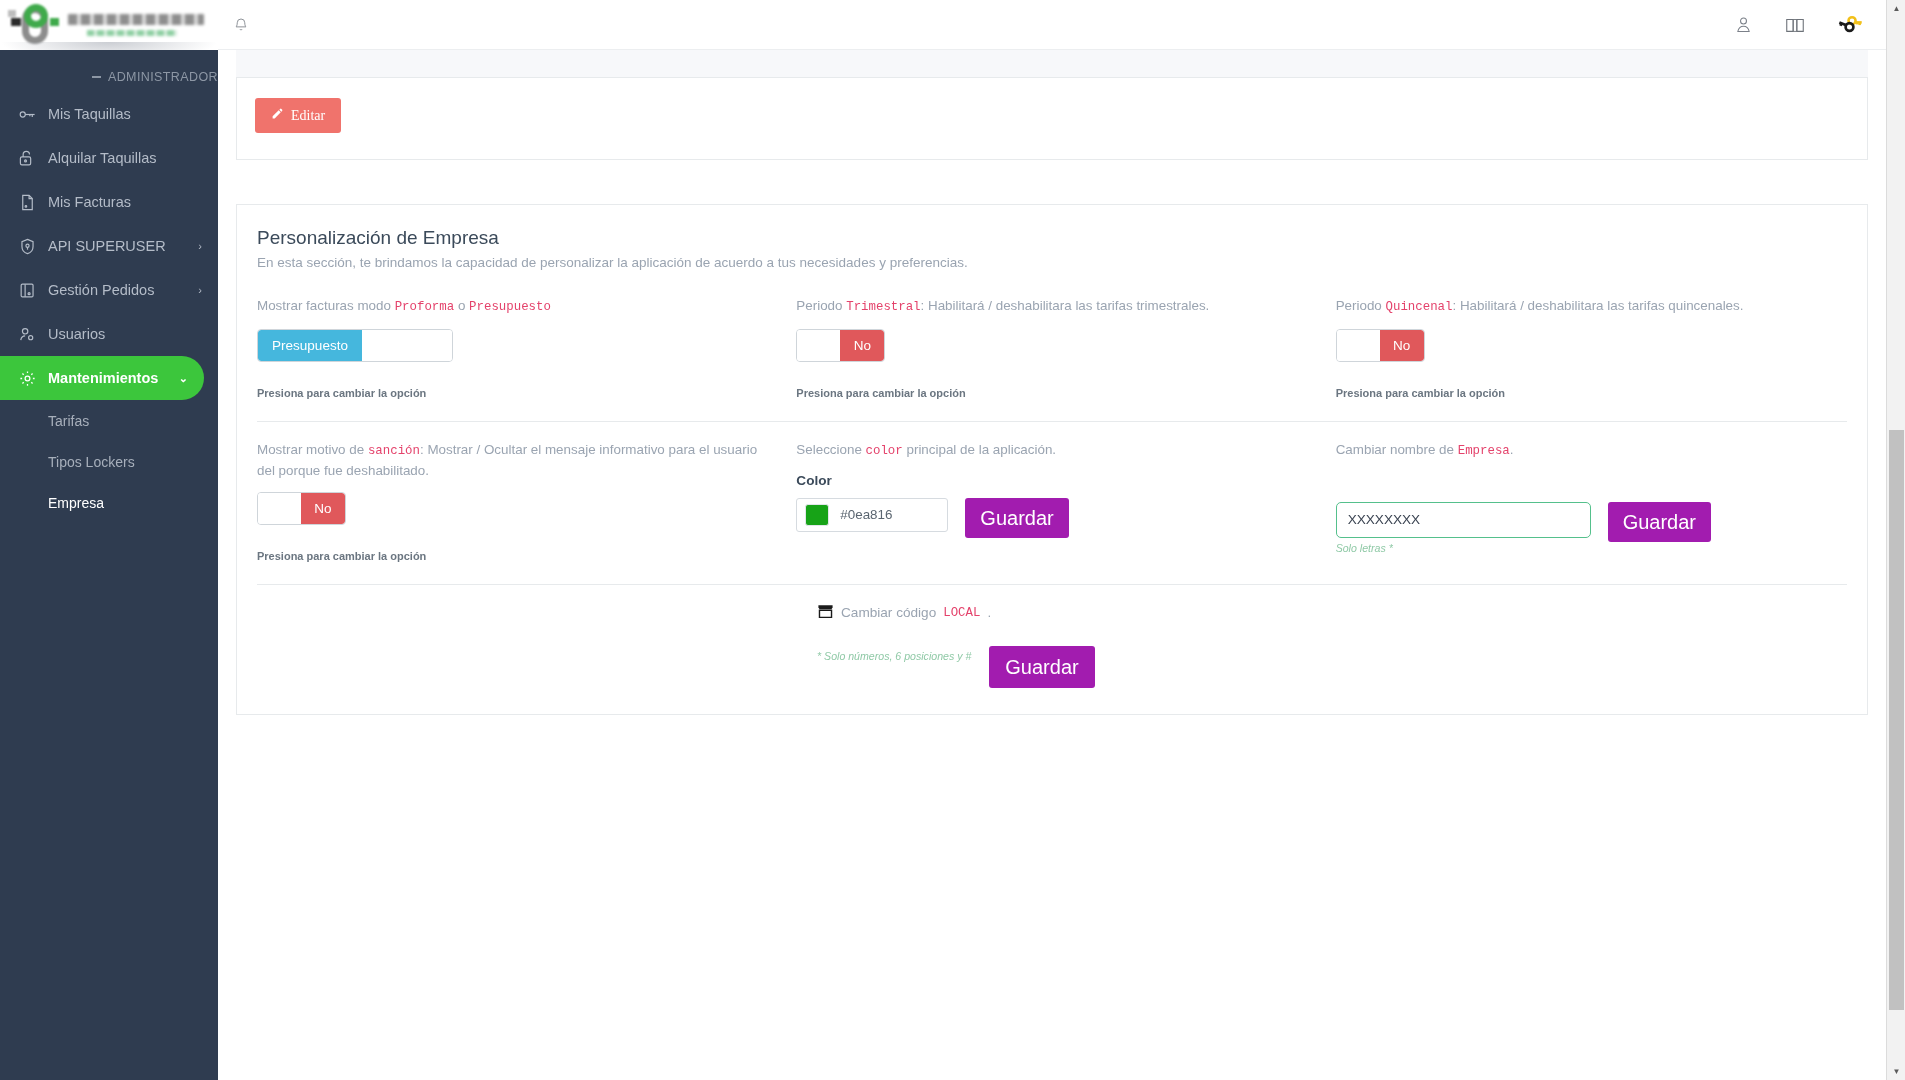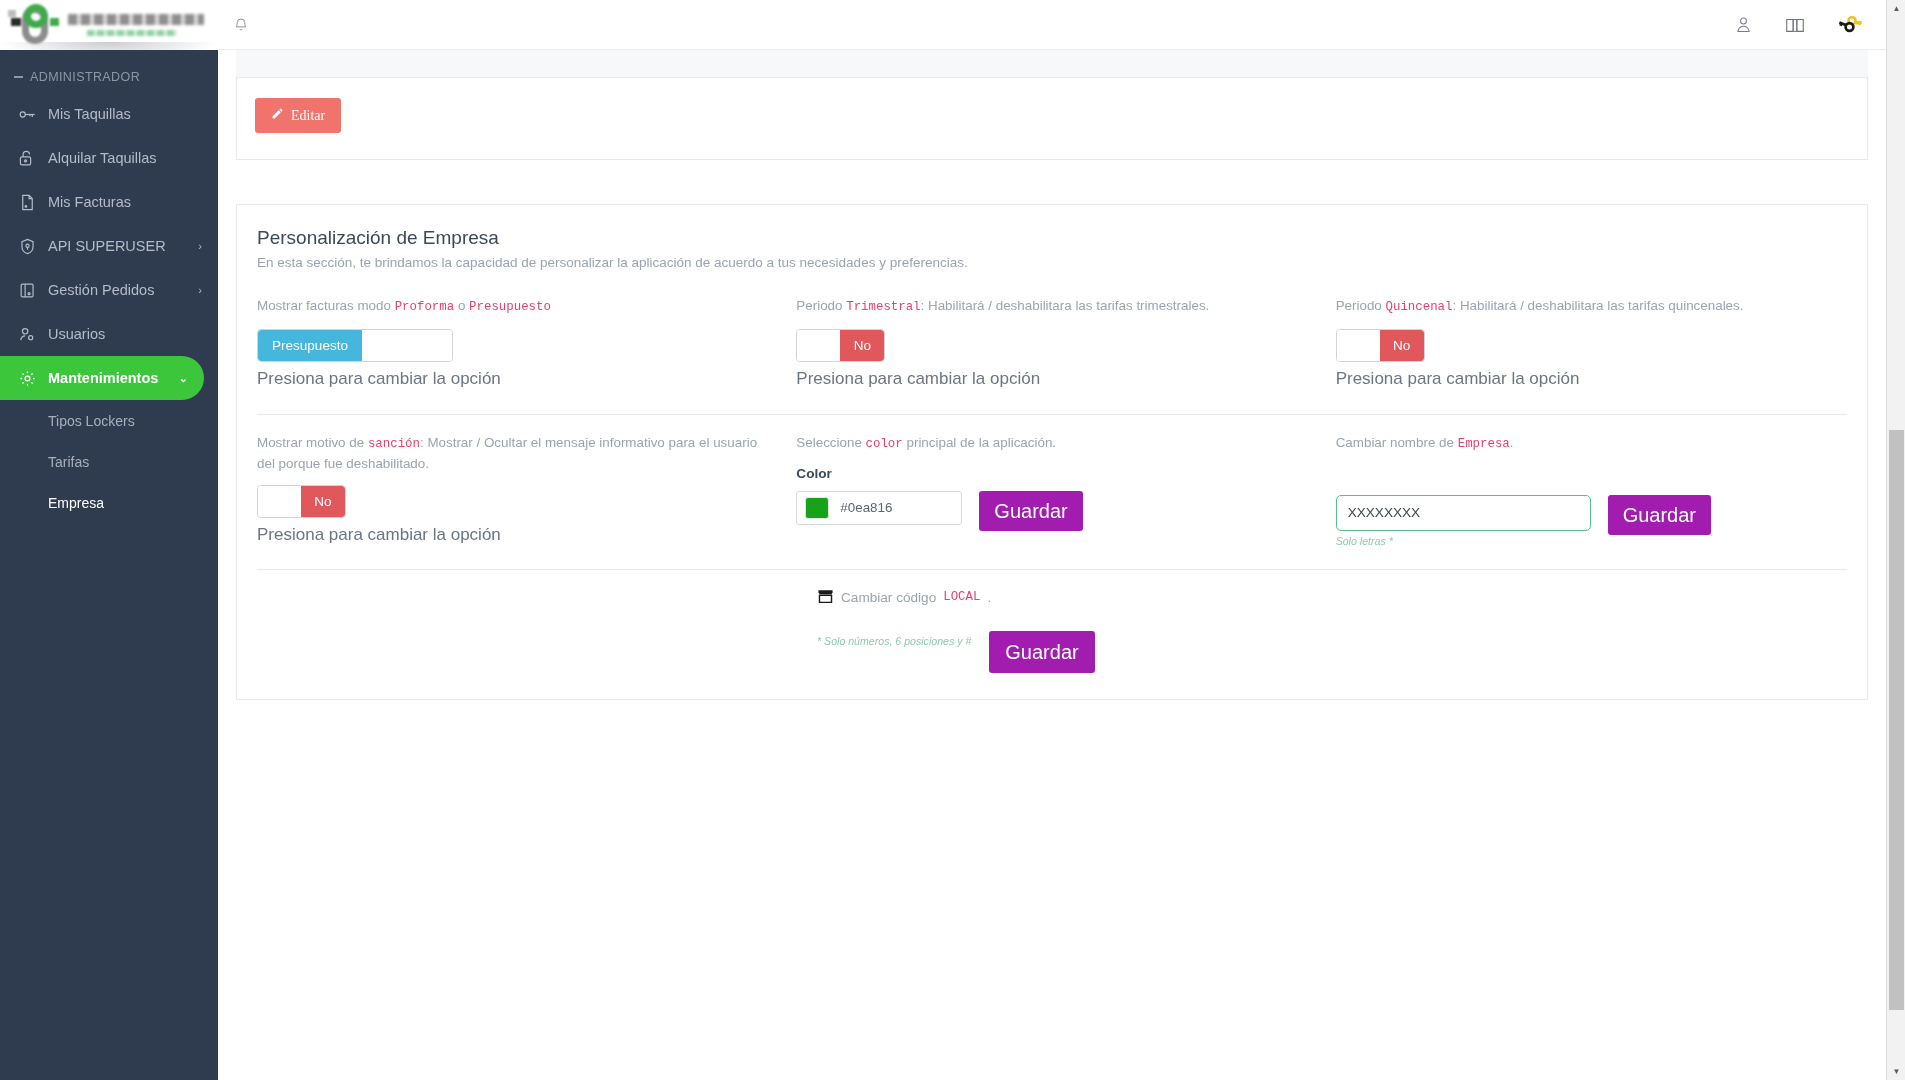--- a/index.html
+++ b/index.html
@@ -62,21 +62,21 @@
   .brand-shadow {
     position:absolute; left:0; right:0; bottom:-12px; height:20px;
     background: radial-gradient(ellipse at 50% 0%, rgba(160,165,175,.55) 0%, rgba(255,255,255,0) 70%);
   }
 
   .nav-section {
     color: #8d97a5;
     font-size: 12.5px;
     letter-spacing: .4px;
     padding: 20px 0 8px 14px;
-    display: flex; align-items: center; gap: 7px;
+    display: flex; align-items: center; gap: 7px; justify-content: flex-end;
   }
   .nav-section .dash { display:inline-block; width:9px; height:1.5px; background:#8d97a5; }
 
   .nav-item {
     display: flex; align-items: center;
     height: 44px;
     padding: 0 16px 0 18px;
     color: #b4bcc8;
     font-size: 14.5px;
     cursor: pointer;
@@ -188,29 +188,29 @@
   }
   .toggle .knob-label {
     display: flex; align-items: center; justify-content: center;
     font-size: 13.5px; color: #fff; height: 100%;
   }
   .toggle.on .knob-label { background: #45b7dd; width: 104px; border-radius: 3px 0 0 3px; }
   .toggle.on .rest { flex: 1; background: #fff; }
   .toggle.off { width: 89px; }
   .toggle.off .rest { width: 43px; background: #fff; }
   .toggle.off .knob-label { background: #e0585b; flex: 1; border-radius: 0 3px 3px 0; }
-  .hint { font-size: 17px; color: #6b7681; margin-top: 7px; }
+  .hint { font-size: 11px; color: #6b7681; margin-top: 25px; font-weight: bold; }
 
   .divider { border-top: 1px solid #e7eaec; margin: 22px 0 18px 0; }
 
   .sub-label { font-size: 13.6px; color: #3b4a5a; font-weight: bold; margin-bottom: 10px;}
 
   .input-row { display: flex; align-items: flex-start; gap: 17px; }
   .color-input {
-    width: 166px; height: 34px;
+    width: 152px; height: 34px;
     border: 1px solid #d6dbe0; border-radius: 3px;
     display: flex; align-items: center; gap: 11px;
     padding: 0 8px; background: #fff;
   }
   .swatch { width: 24px; height: 22px; border-radius: 3px; border: 1px solid #e2e6ea; }
   .color-input .val { font-size: 13.4px; color: #5a6570; font-family: "Liberation Sans", sans-serif; }
 
   .txt-input {
     height: 36px; border: 1px solid #55c08c; border-radius: 5px;
     padding: 0 11px; font-size: 13.6px; color: #3b4452;
@@ -350,24 +350,24 @@
       <svg width="19" height="19" viewBox="0 0 24 24" fill="none" stroke="currentColor" stroke-width="1.6">
         <circle cx="12" cy="12" r="3"></circle>
         <path d="M12 3v2.2M12 18.8V21M3 12h2.2M18.8 12H21M5.6 5.6l1.6 1.6M16.8 16.8l1.6 1.6M18.4 5.6l-1.6 1.6M7.2 16.8l-1.6 1.6"></path>
       </svg>
     </span>
     <span class="lbl">Mantenimientos</span>
     <span class="caret">⌄</span>
   </div>
 
   <div class="sub-item">
+    <span>Tarifas</span>
+  </div>
+  <div class="sub-item">
     <span>Tipos Lockers</span>
-  </div>
-  <div class="sub-item">
-    <span>Tarifas</span>
   </div>
   <div class="sub-item current">
     <span>Empresa</span>
   </div>
 </div>
 
 <div id="main">
 
   <div class="topbar">
     <span class="ticon">

